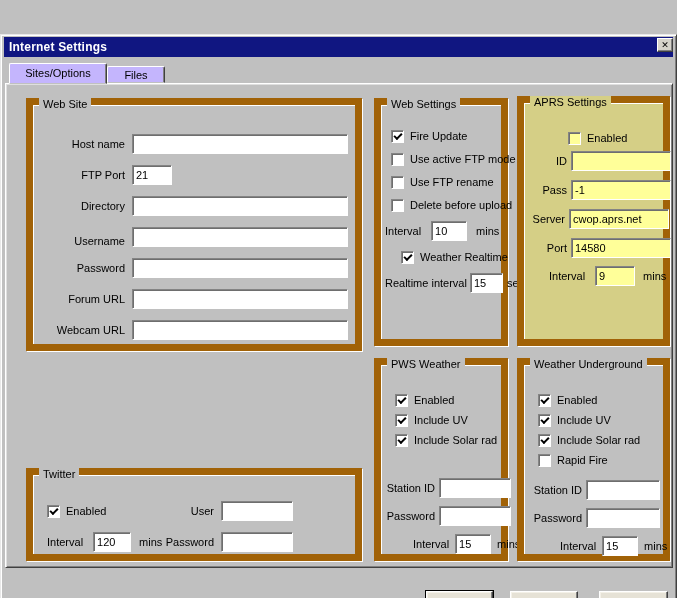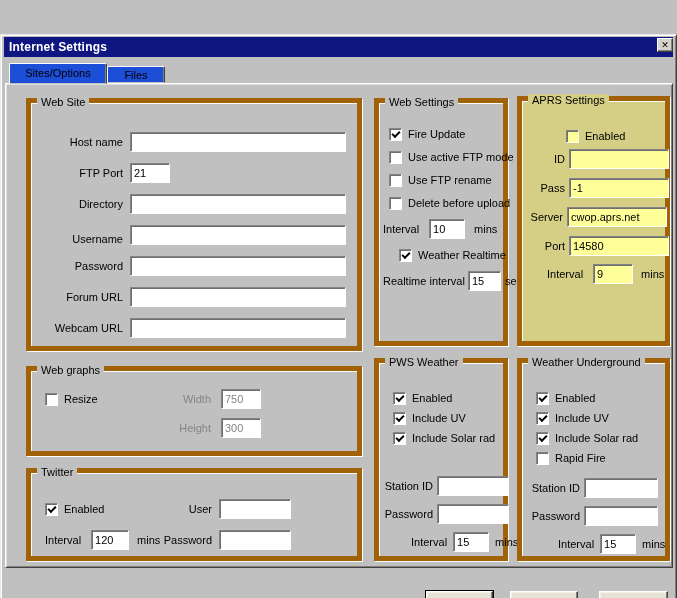--- a/index.html
+++ b/index.html
@@ -30,38 +30,38 @@
   .closebtn {
     position:absolute; right:3px; top:3px; width:16px; height:14px;
     background:#d6d3ca;
     border:1px solid; border-color:#fff #404040 #404040 #fff;
     box-shadow: inset -1px -1px 0 #808080;
     font-size:9px; font-weight:bold; line-height:10px; text-align:center;
     cursor:default; font-family:"DejaVu Sans", sans-serif; padding:0;
   }
   
   .tab {
-    position:absolute; background:#1d4ed8; text-align:center;
+    position:absolute; background:#c4b5fd; text-align:center;
     border:1px solid; border-color:#fff #404040 #c0c0c0 #fff;
     box-shadow: inset -1px 0 0 #808080;
     border-radius:2px 2px 0 0; z-index:3;
   }
   .tab-active { left:8px; top:28px; width:98px; height:21px; line-height:19px; }
   .tab-inactive { left:106px; top:31px; width:58px; height:17px; line-height:16px; z-index:1; }
   
   .tabpage {
     position:absolute; left:4px; top:48px; width:668px; height:485px;
     background:#c0c0c0;
     border:1px solid; border-color:#fff #404040 #404040 #fff;
     box-shadow: inset 1px 1px 0 #dfdfdf, inset -1px -1px 0 #808080;
   }
   
   .grp {
     position:absolute;
-    border:5px solid #a16207;
+    border:7px solid #a16207;
     box-shadow: 1px 1px 0 #ffffff, inset 1px 1px 0 #ffffff;
   }
   .grp-title {
     position:absolute; top:-7px; left:6px; background:#c0c0c0; padding:0 4px;
     white-space:nowrap;
   }
   
   .field {
     height:20px; background:#fff; color:#000;
     border:1px solid; border-color:#848484 #fff #fff #848484;
@@ -205,35 +205,20 @@
         <span class="rlabel lbl" style="width:41px;margin-right:4px;">Port</span>
         <input class="field" style="width: 100px;" value="14580">
       </div>
       <div class="row" style="left:25px;top:163px;">
         <span class="lbl" style="margin-right:10px;">Interval</span>
         <input class="field" style="width: 40px;" value="9">
         <span class="lbl" style="margin-left:8px;">mins</span>
       </div>
     </div>
 
-    <div class="grp" style="left:20px;top:282px;width:336px;height:90px;">
-      <span class="grp-title">Web graphs</span>
-      <div class="cbrow" style="left:14px;top:21px;">
-        <span class="cb"></span>
-        <span class="cblabel">Resize</span>
-      </div>
-      <div class="row" style="left:104px;top:18px;">
-        <span class="rlabel lbl disabled" style="width:76px;margin-right:10px;">Width</span>
-        <input class="field disabled" disabled="" style="width: 40px;" value="750">
-      </div>
-      <div class="row" style="left:104px;top:47px;">
-        <span class="rlabel lbl disabled" style="width:76px;margin-right:10px;">Height</span>
-        <input class="field disabled" disabled="" style="width: 40px;" value="300">
-      </div>
-    </div>
 
     <div class="grp" style="left:20px;top:384px;width:336px;height:93px;">
       <span class="grp-title">Twitter</span>
       <div class="cbrow" style="left:14px;top:29px;">
         <span class="cb checked"></span>
         <span class="cblabel">Enabled</span>
       </div>
       <div class="row" style="left:100px;top:26px;">
         <span class="rlabel lbl" style="width:81px;">User</span>
         <input class="field" style="width: 72px;" value="">

